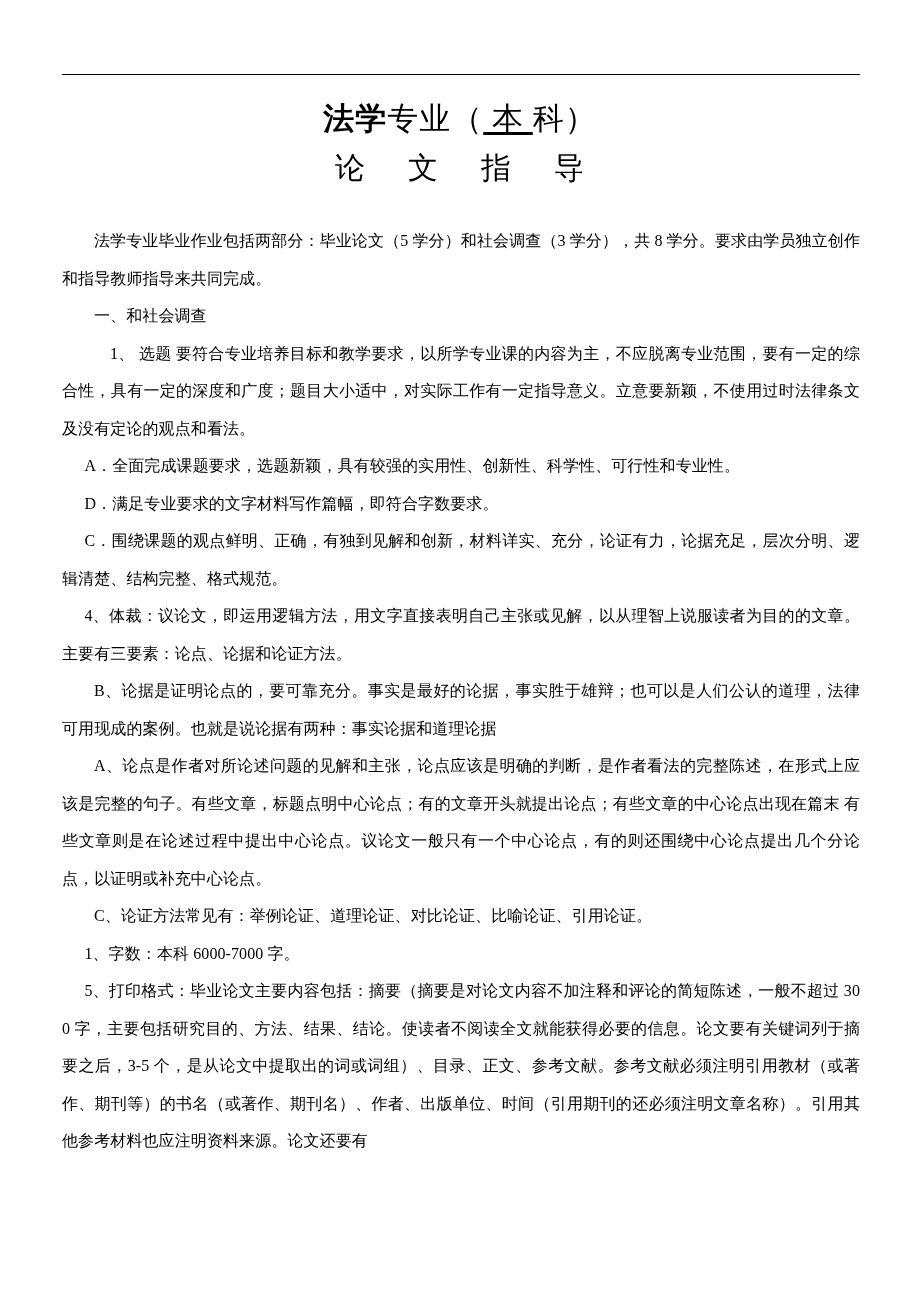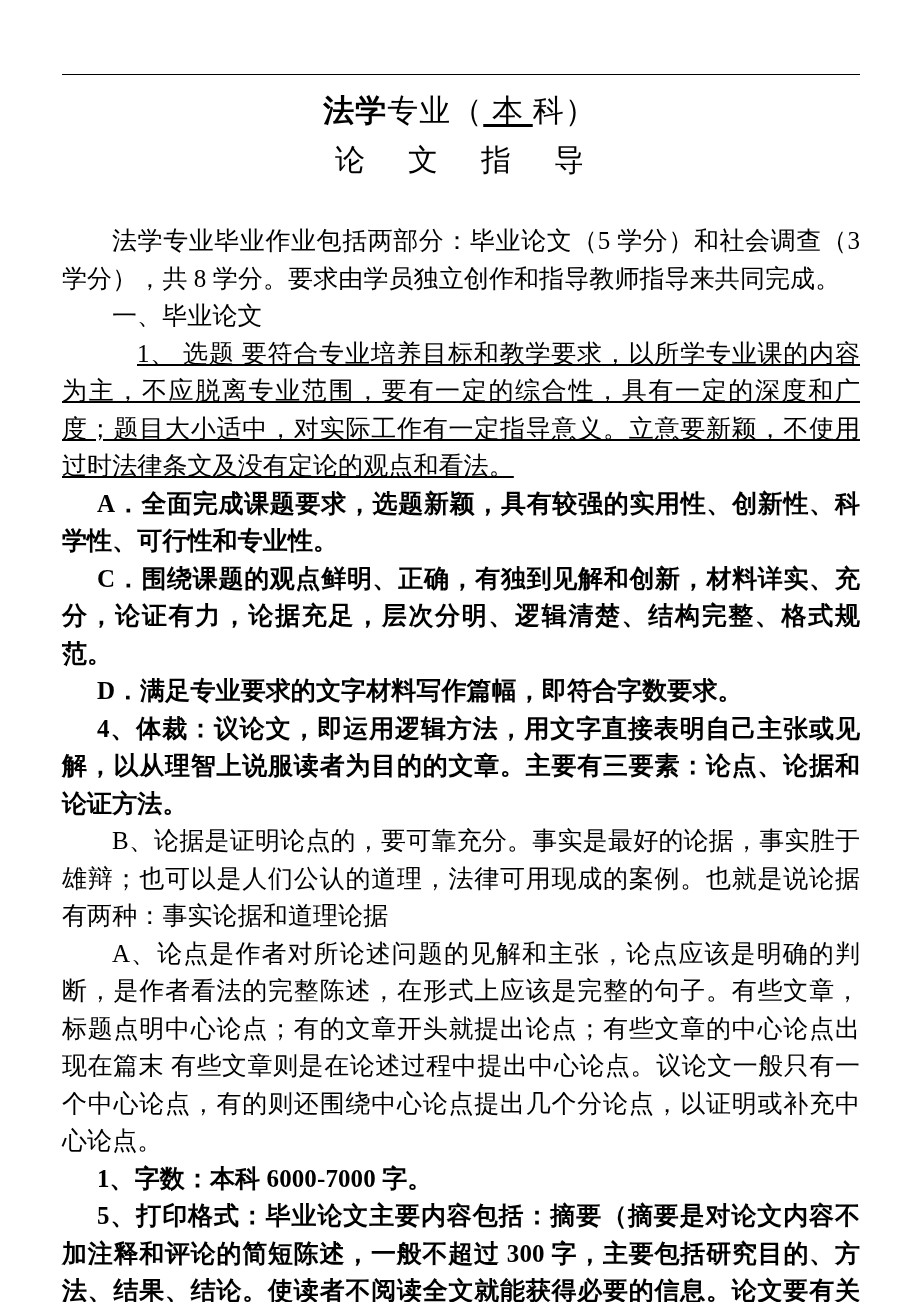--- a/index.html
+++ b/index.html
@@ -36,21 +36,21 @@
     top: 0;
     width: 798px;
     height: 0;
     border-top: 1.6px solid #000;
   }
 
   
   .title-block {
     position: absolute;
     left: 0;
-    top: 88px;
+    top: 96px;
     width: 920px;
     text-align: center;
   }
   .title-line-1 {
     font-size: 31px;
     line-height: 46px;
     letter-spacing: 1px;
     white-space: nowrap;
   }
   .title-line-1 .t-bold {
@@ -78,53 +78,54 @@
 
   
   .body-block {
     position: absolute;
     left: 62px;
     top: 222px;
     width: 798px;
   }
   p.para {
     margin: 0;
-    font-size: 25px;
+    font-size: 16px;
     line-height: 37.5px;
     text-align: justify;
     text-justify: inter-ideograph;
     text-align-last: left;
     letter-spacing: 0.1px;
     word-break: break-all;
   }
   p.indent-2 { text-indent: 2em; }
-  p.indent-3 { text-indent: 3em; text-decoration: underline; }
-  p.indent-1h { text-indent: 1.4em; font-weight: bold; }
+  p.indent-3 { text-indent: 3em; }
+  p.indent-1h { text-indent: 1.4em; }
 </style>
 </head>
 <body>
 
 <div class="page">
 
   <div class="header-rule-wrap">
     <div class="header-rule"></div>
   </div>
 
   <div class="title-block">
     <div class="title-line-1"><span class="t-bold">法学</span><span class="t-plain">专业（</span><span class="t-ul"> 本 </span><span class="t-plain">科）</span></div>
     <div class="title-line-2"><span>论</span><span class="sp"></span><span>文</span><span class="sp"></span><span>指</span><span class="sp"></span><span>导</span></div>
   </div>
 
   <div class="body-block">
     <p class="para indent-2">法学专业毕业作业包括两部分：毕业论文（5 学分）和社会调查（3 学分），共 8 学分。要求由学员独立创作和指导教师指导来共同完成。</p>
-    <p class="para indent-2">一、毕业论文</p>
+    <p class="para indent-2">一、和社会调查</p>
     <p class="para indent-3">1、 选题 要符合专业培养目标和教学要求，以所学专业课的内容为主，不应脱离专业范围，要有一定的综合性，具有一定的深度和广度；题目大小适中，对实际工作有一定指导意义。立意要新颖，不使用过时法律条文及没有定论的观点和看法。</p>
     <p class="para indent-1h">A．全面完成课题要求，选题新颖，具有较强的实用性、创新性、科学性、可行性和专业性。</p>
+    <p class="para indent-1h">D．满足专业要求的文字材料写作篇幅，即符合字数要求。</p>
     <p class="para indent-1h">C．围绕课题的观点鲜明、正确，有独到见解和创新，材料详实、充分，论证有力，论据充足，层次分明、逻辑清楚、结构完整、格式规范。</p>
-    <p class="para indent-1h">D．满足专业要求的文字材料写作篇幅，即符合字数要求。</p>
     <p class="para indent-1h">4、体裁：议论文，即运用逻辑方法，用文字直接表明自己主张或见解，以从理智上说服读者为目的的文章。主要有三要素：论点、论据和论证方法。</p>
     <p class="para indent-2">B、论据是证明论点的，要可靠充分。事实是最好的论据，事实胜于雄辩；也可以是人们公认的道理，法律可用现成的案例。也就是说论据有两种：事实论据和道理论据</p>
     <p class="para indent-2">A、论点是作者对所论述问题的见解和主张，论点应该是明确的判断，是作者看法的完整陈述，在形式上应该是完整的句子。有些文章，标题点明中心论点；有的文章开头就提出论点；有些文章的中心论点出现在篇末 有些文章则是在论述过程中提出中心论点。议论文一般只有一个中心论点，有的则还围绕中心论点提出几个分论点，以证明或补充中心论点。</p>
+    <p class="para indent-2">C、论证方法常见有：举例论证、道理论证、对比论证、比喻论证、引用论证。</p>
     <p class="para indent-1h">1、字数：本科 6000-7000 字。</p>
     <p class="para indent-1h">5、打印格式：毕业论文主要内容包括：摘要（摘要是对论文内容不加注释和评论的简短陈述，一般不超过 300 字，主要包括研究目的、方法、结果、结论。使读者不阅读全文就能获得必要的信息。论文要有关键词列于摘要之后，3-5 个，是从论文中提取出的词或词组）、目录、正文、参考文献。参考文献必须注明引用教材（或著作、期刊等）的书名（或著作、期刊名）、作者、出版单位、时间（引用期刊的还必须注明文章名称）。引用其他参考材料也应注明资料来源。论文还要有</p>
   </div>
 
 </div>
 
 </body></html>

